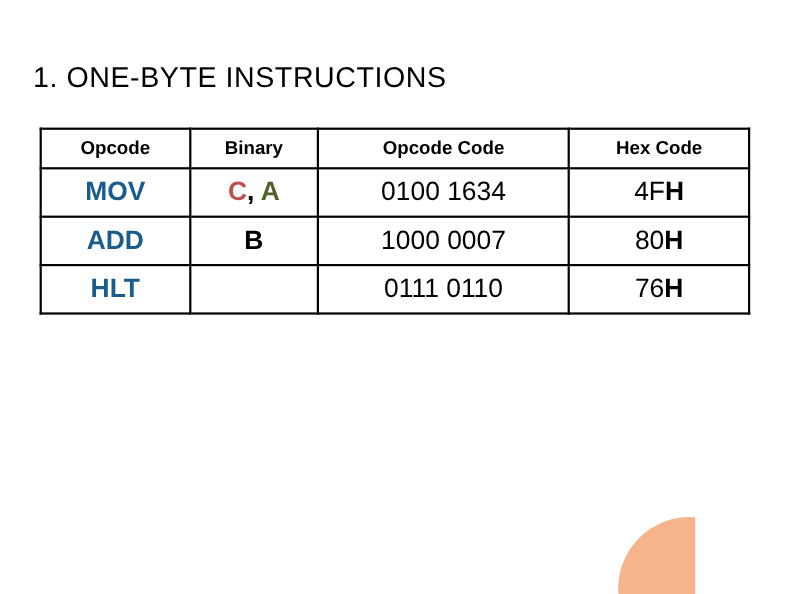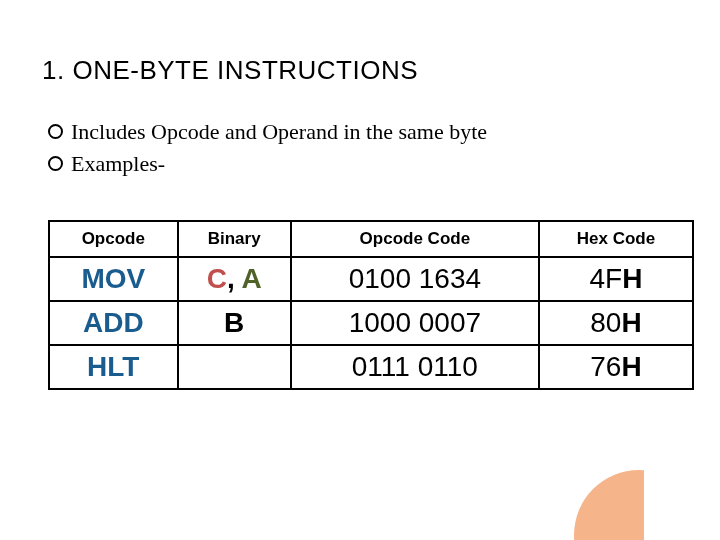--- a/index.html
+++ b/index.html
@@ -12,21 +12,20 @@
     color: #000;
     position: relative;
     overflow: hidden;
   }
   .slide {
     position: relative;
     width: 632px;
     height: 540px;
     box-sizing: border-box;
     padding: 55px 30px 0 30px;
-    margin-left: 12px;
   }
   .title {
     font-size: 26px;
     letter-spacing: 0.5px;
     margin: 0 0 30px 0;
     font-weight: normal;
   }
   .bullets {
     margin: 0 0 40px 6px;
     padding: 0;
@@ -58,21 +57,21 @@
     border: 2px solid #000;
     text-align: center;
     vertical-align: middle;
   }
   table.codes th {
     font-size: 17px;
     font-weight: bold;
     padding: 7px 4px;
   }
   table.codes td {
-    font-size: 28px;
+    font-size: 24px;
     padding: 4px 4px;
     height: 34px;
   }
   .opcode-cell { color: #1a5c8e; font-weight: bold; }
   .operand-c  { color: #c0504d; font-weight: bold; }
   .operand-sep{ color: #000;     font-weight: bold; }
   .operand-a  { color: #4f6228; font-weight: bold; }
   .operand-b  { color: #000;    font-weight: bold; }
   .hex-prefix { color: #000;    font-weight: normal; }
   .hex-h      { color: #000;    font-weight: bold; }
@@ -94,30 +93,20 @@
     border-radius: 50%;
   }
 </style>
 </head>
 <body>
 
 <div class="slide">
 
   <h1 class="title">1. ONE-BYTE INSTRUCTIONS</h1>
 
-  <ul class="bullets">
-    <li>
-      <span class="bullet-icon"></span>
-      <span>Includes Opcode and Operand in the same byte</span>
-    </li>
-    <li>
-      <span class="bullet-icon"></span>
-      <span>Examples-</span>
-    </li>
-  </ul>
 
   <table class="codes">
     <thead>
       <tr>
         <th>Opcode</th>
         <th>Binary</th>
         <th>Opcode Code</th>
         <th>Hex Code</th>
       </tr>
     </thead>

